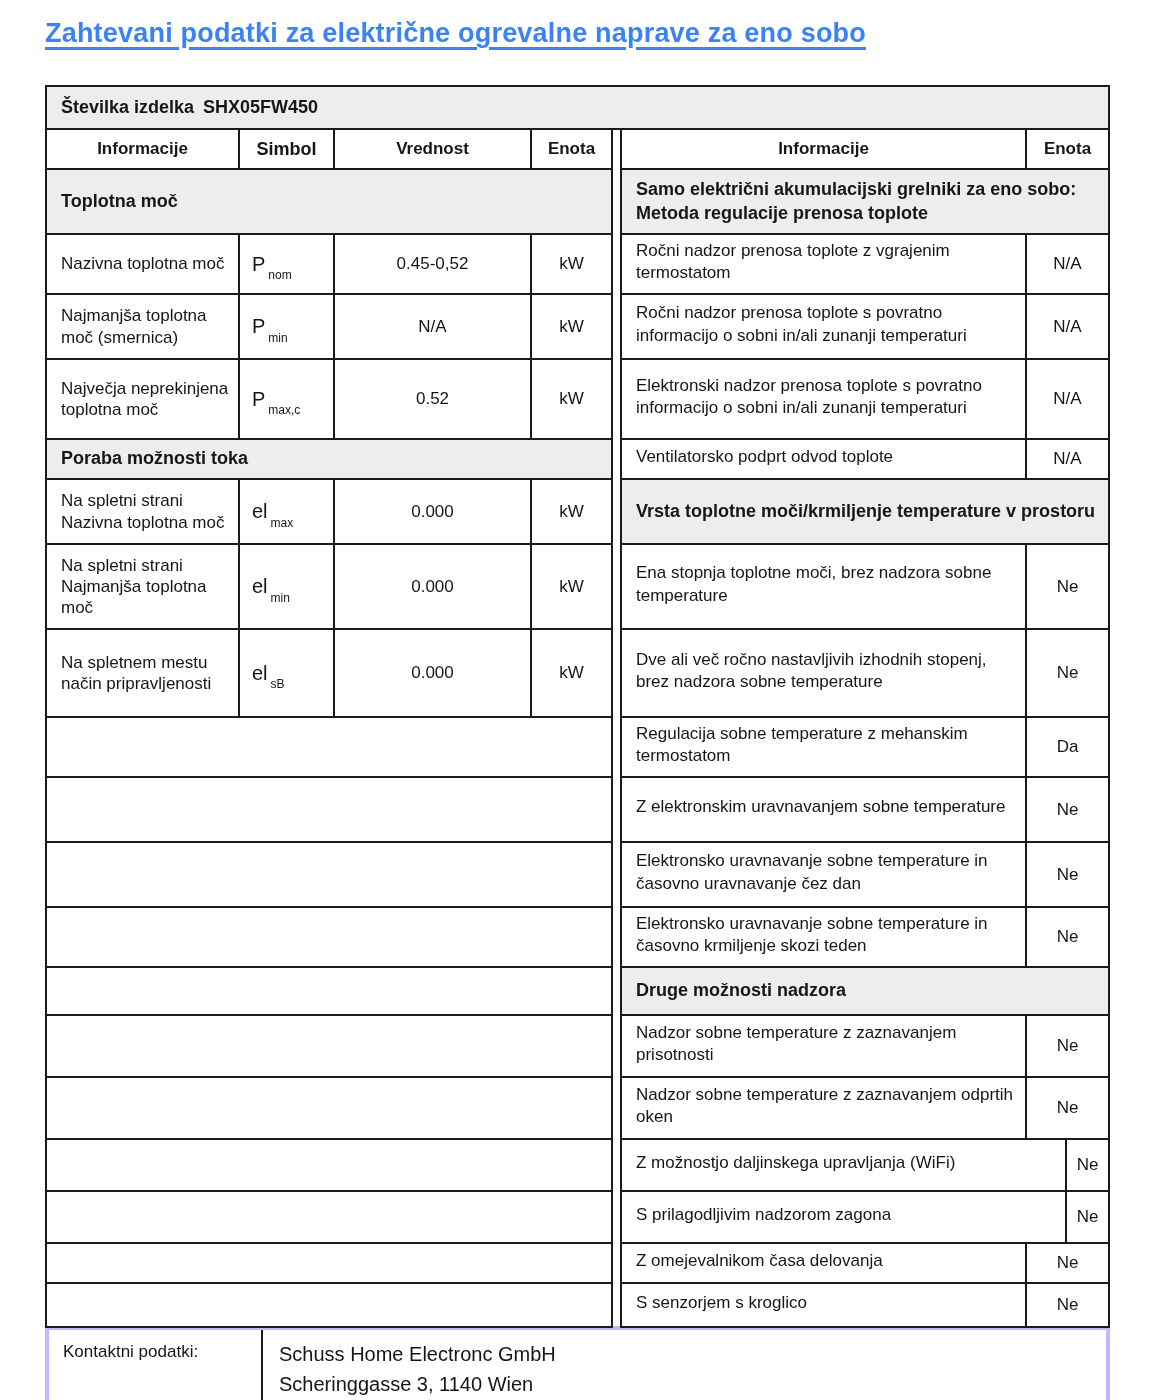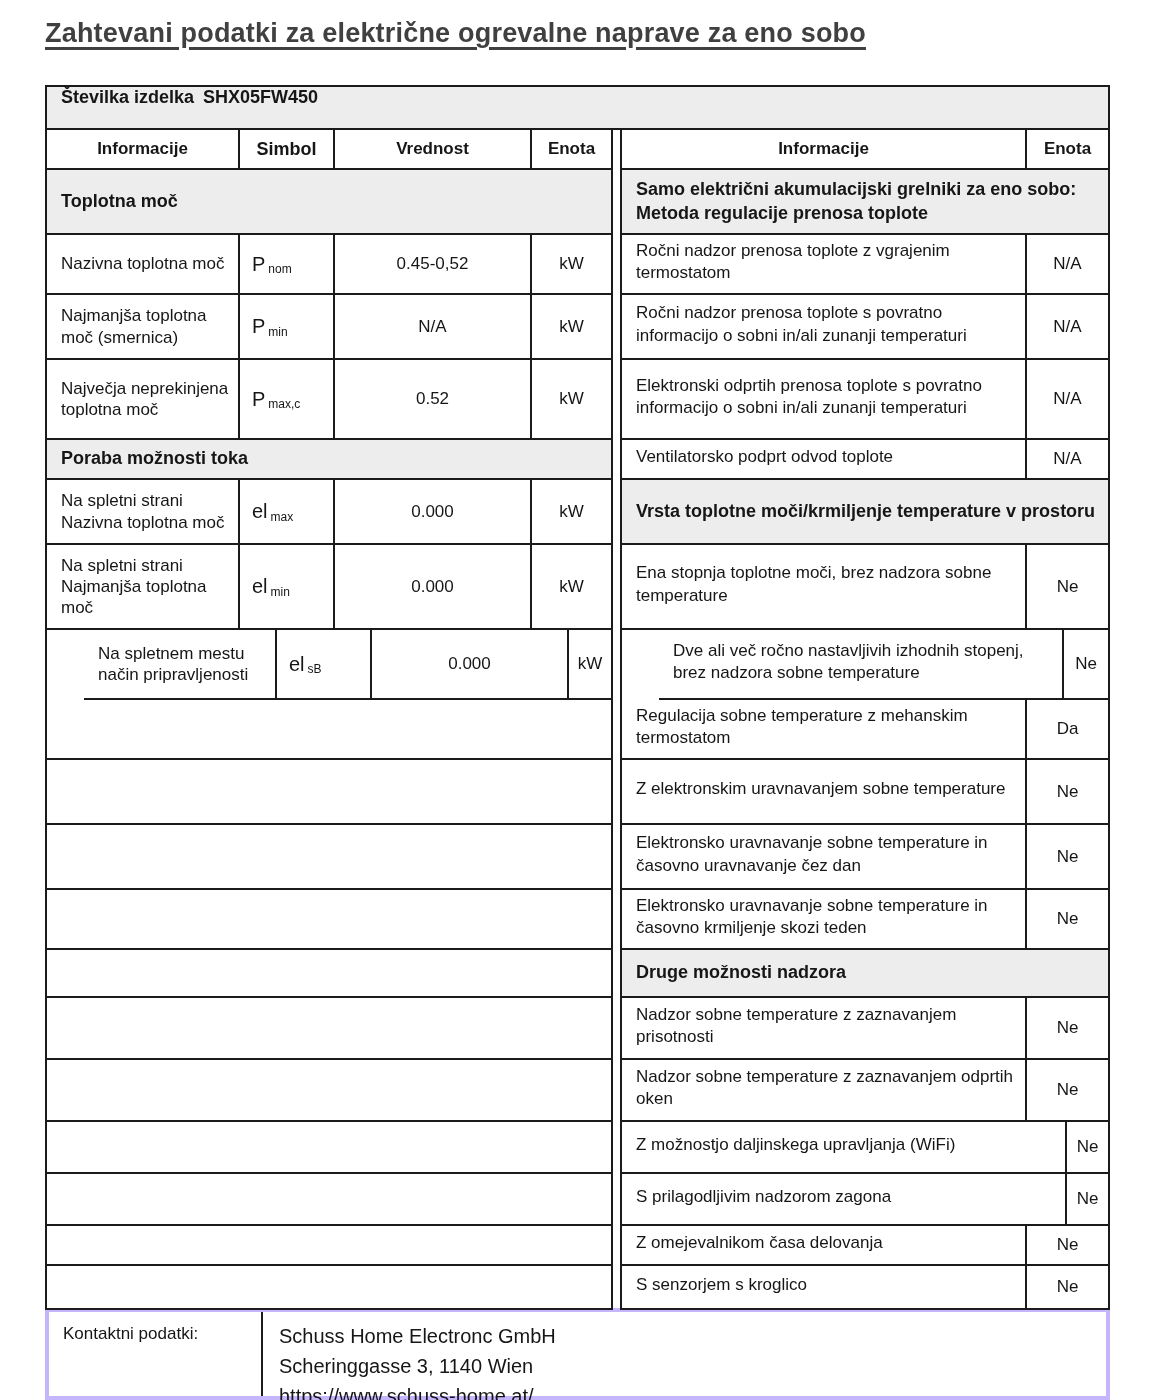--- a/index.html
+++ b/index.html
@@ -11,29 +11,29 @@
     overflow: hidden;
   }
   .page { width: 1159px; height: 1400px; position: relative; background: #fff; }
 
   .title {
     position: absolute; left: 45px; top: 18px;
     font-size: 27px; font-weight: bold; letter-spacing: .2px;
     text-decoration: underline;
     text-decoration-thickness: 3px;
     text-underline-offset: 5px;
-    color: #404040;
+    color: #3b82f6;
   }
 
   .doc { position: absolute; left: 45px; top: 85px; width: 1065px; }
 
   
   .product-row {
     height: 45px; border: 2px solid #1b1b1b; background: #ededed;
-    display: flex; padding-left: 14px;
+    display: flex; align-items: center; padding-left: 14px;
     font-weight: bold; font-size: 18px;
   }
   .product-row .num { margin-left: 9px; }
 
   
   .middle { display: flex; margin-top: -2px; }
   .gap { width: 7px; }
 
   .tbl { border: 2px solid #1b1b1b; background: #fff; }
   .tbl-left  { width: 568px; }
@@ -45,42 +45,42 @@
   .cell { display: flex; align-items: center; }
   .cell + .cell { border-left: 2px solid #1b1b1b; }
 
   
   .c-info { width: 191px; padding: 4px 8px 4px 14px; font-size: 17px; line-height: 1.25; white-space: pre-line; }
   .c-sym  { width: 95px;  padding-left: 12px; }
   .c-val  { width: 197px; justify-content: center; font-size: 17px; }
   .c-unit { flex: 1; justify-content: center; font-size: 17px; }
 
   .sym-main { font-size: 20px; }
-  .sym-sub  { font-size: 12px; margin-left: 3px; align-self: center; position: relative; top: 5px; }
+  .sym-sub  { font-size: 12px; margin-left: 3px; align-self: center; position: relative; top: 11px; }
 
   
   .r-info { width: 403px; padding: 4px 8px 8px 14px; font-size: 17px; line-height: 1.3; }
   .r-unit { flex: 1; justify-content: center; font-size: 17px; }
 
   
   .hdr { height: 40px; font-weight: bold; font-size: 18px; }
   .hdr .cell { justify-content: center; padding: 0; }
   .hdr .c-info, .hdr .r-info { padding: 0; justify-content: center; white-space: normal; }
 
   
   .section {
     background: #ededed; font-weight: bold; font-size: 18px;
     display: flex; align-items: center;
     padding: 4px 8px 4px 14px; line-height: 1.3; white-space: pre-line;
     border-bottom: 2px solid #1b1b1b;
   }
 
   
   .h38 { height: 52px; gap: 40px; } .h40 { height: 40px; } .h42 { height: 42px; } .h48 { height: 48px; } .h60 { height: 60px; }
-  .h62 { height: 62px; } .h65 { height: 65px; } .h70 { height: 70px; margin-left: 37px; }
+  .h62 { height: 62px; } .h65 { height: 65px; } .h70 { height: 88px; }
   .h80 { height: 80px; } .h85 { height: 85px; }
 
   
   .contact-row {
     margin-top: -2px; border: 4px solid #c4b5fd; height: 92px; display: flex;
   }
   .contact-label {
     width: 214px; border-right: 2px solid #1b1b1b;
     padding: 12px 8px 0 14px; font-size: 17px;
   }
@@ -206,21 +206,21 @@
 
         <div class="row h60">
           <div class="cell r-info">Ročni nadzor prenosa toplote z vgrajenim termostatom</div>
           <div class="cell r-unit">N/A</div>
         </div>
         <div class="row h65">
           <div class="cell r-info">Ročni nadzor prenosa toplote s povratno informacijo o sobni in/ali zunanji temperaturi</div>
           <div class="cell r-unit">N/A</div>
         </div>
         <div class="row h80">
-          <div class="cell r-info">Elektronski odprtih prenosa toplote s povratno informacijo o sobni in/ali zunanji temperaturi</div>
+          <div class="cell r-info">Elektronski nadzor prenosa toplote s povratno informacijo o sobni in/ali zunanji temperaturi</div>
           <div class="cell r-unit">N/A</div>
         </div>
         <div class="row h40">
           <div class="cell r-info">Ventilatorsko podprt odvod toplote</div>
           <div class="cell r-unit">N/A</div>
         </div>
 
         <div class="section h65">Vrsta toplotne moči/krmiljenje temperature v prostoru</div>
 
         <div class="row h85">

